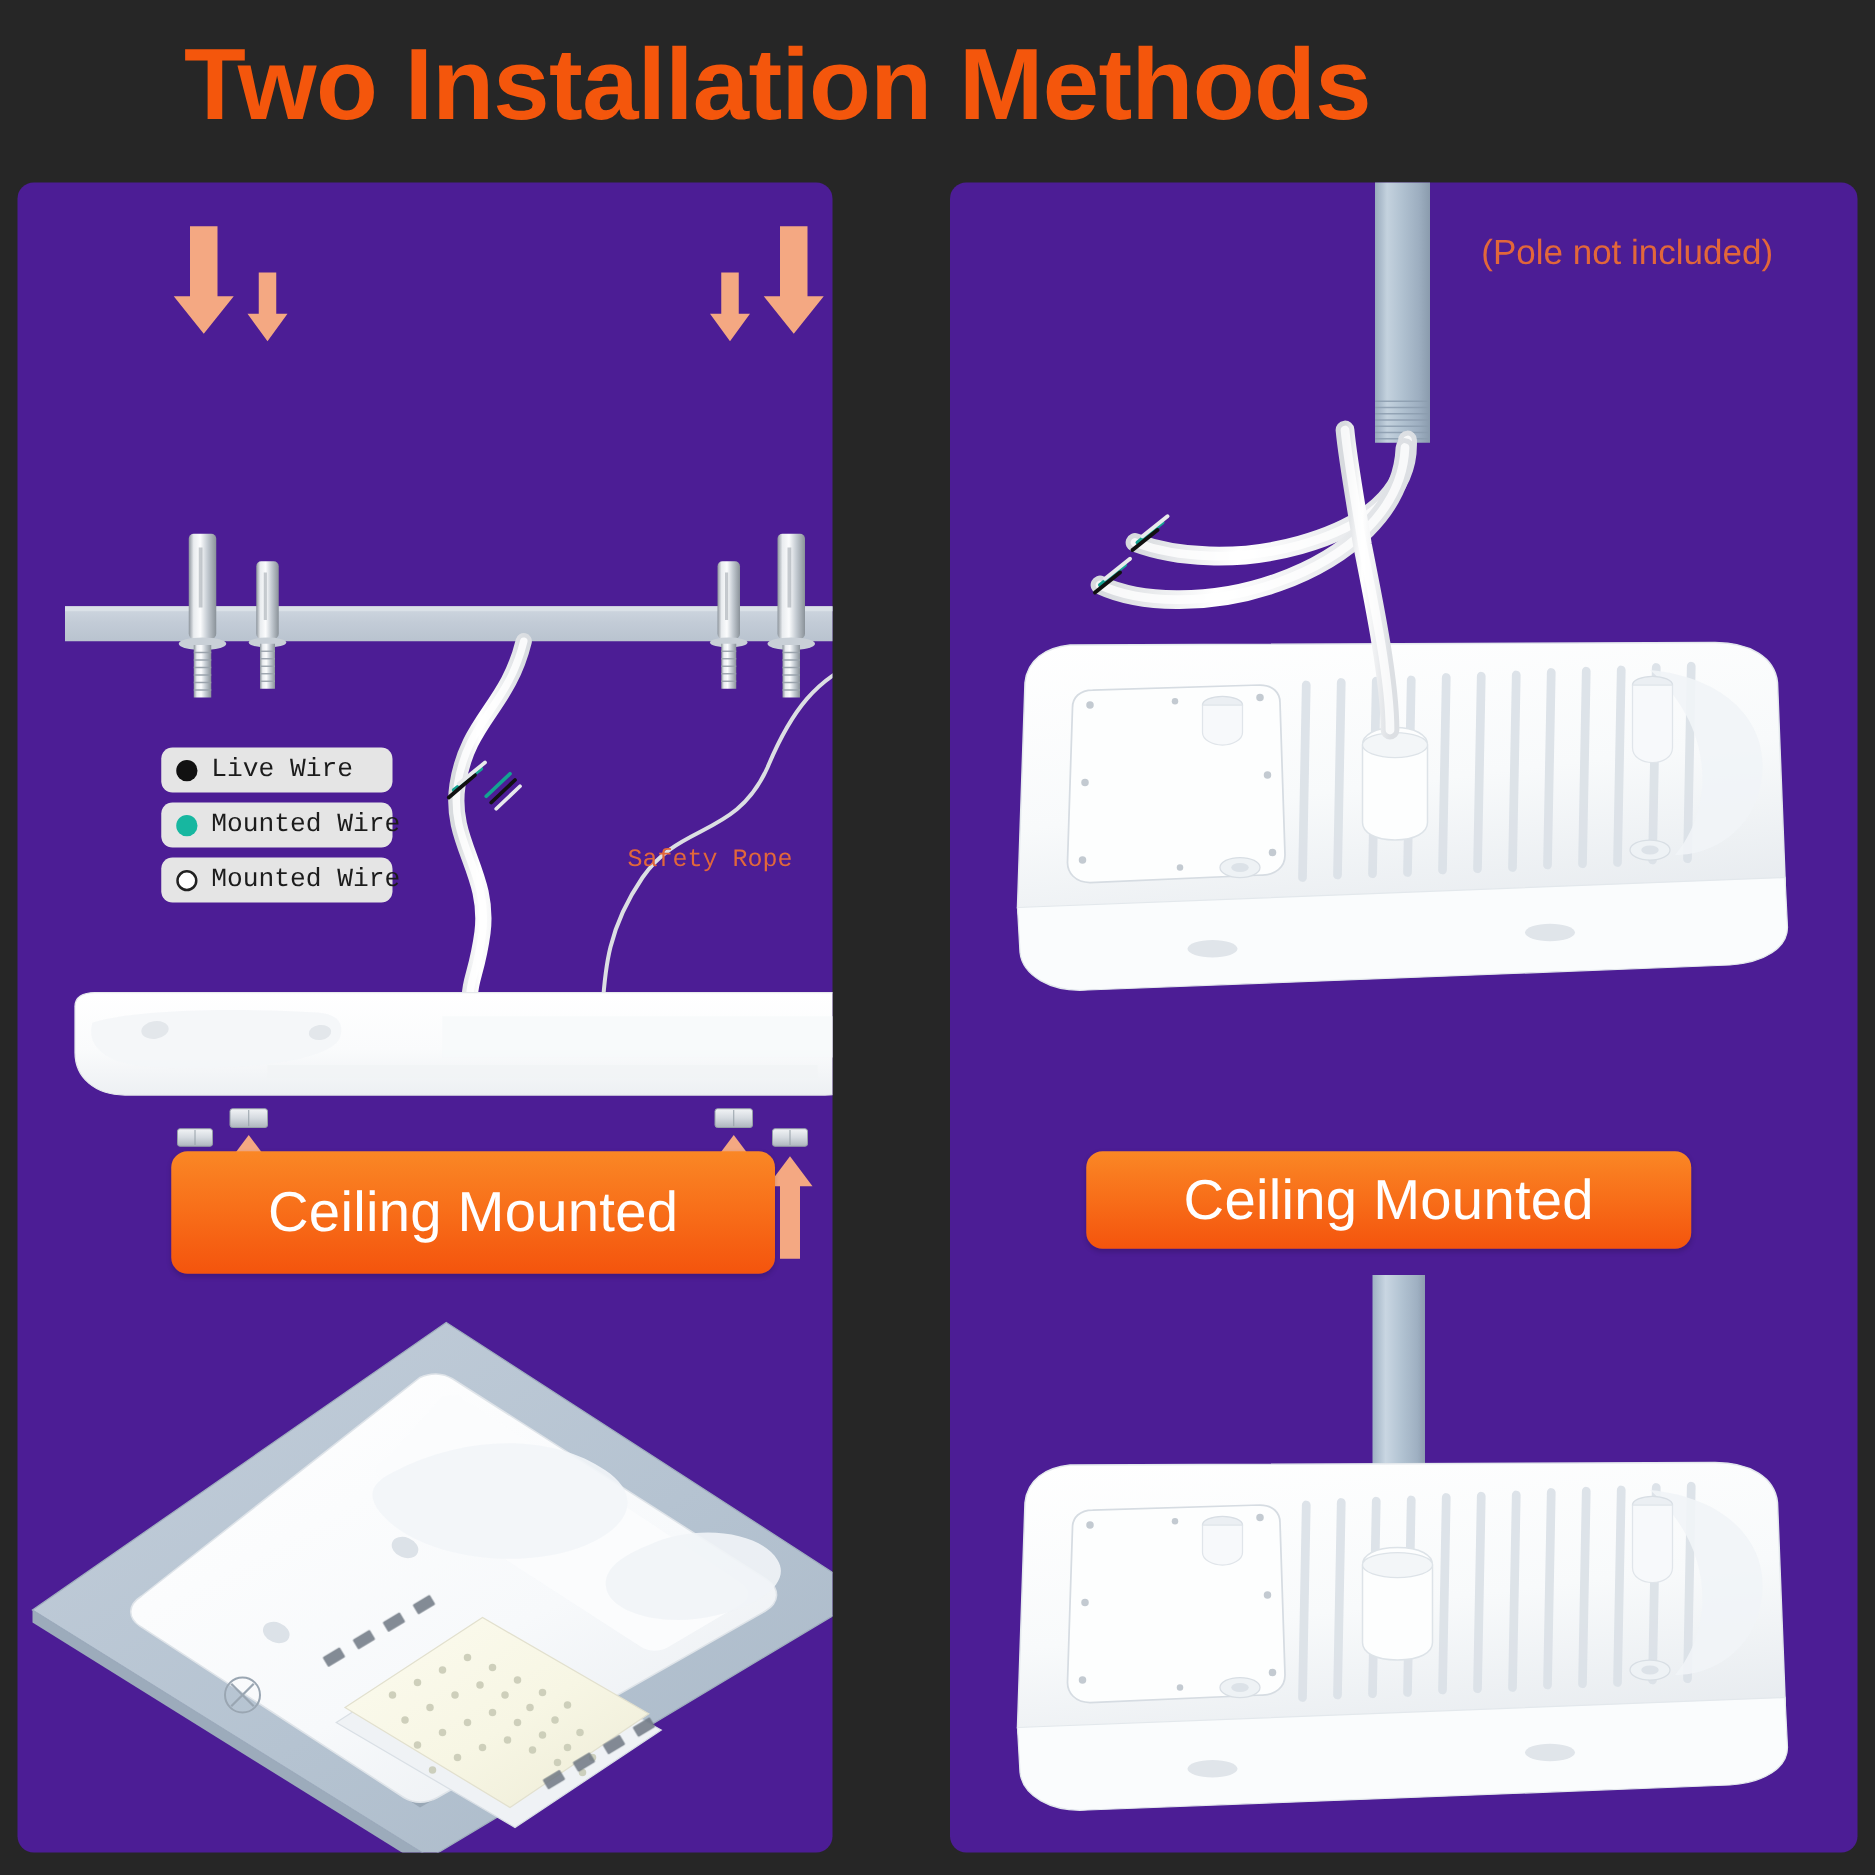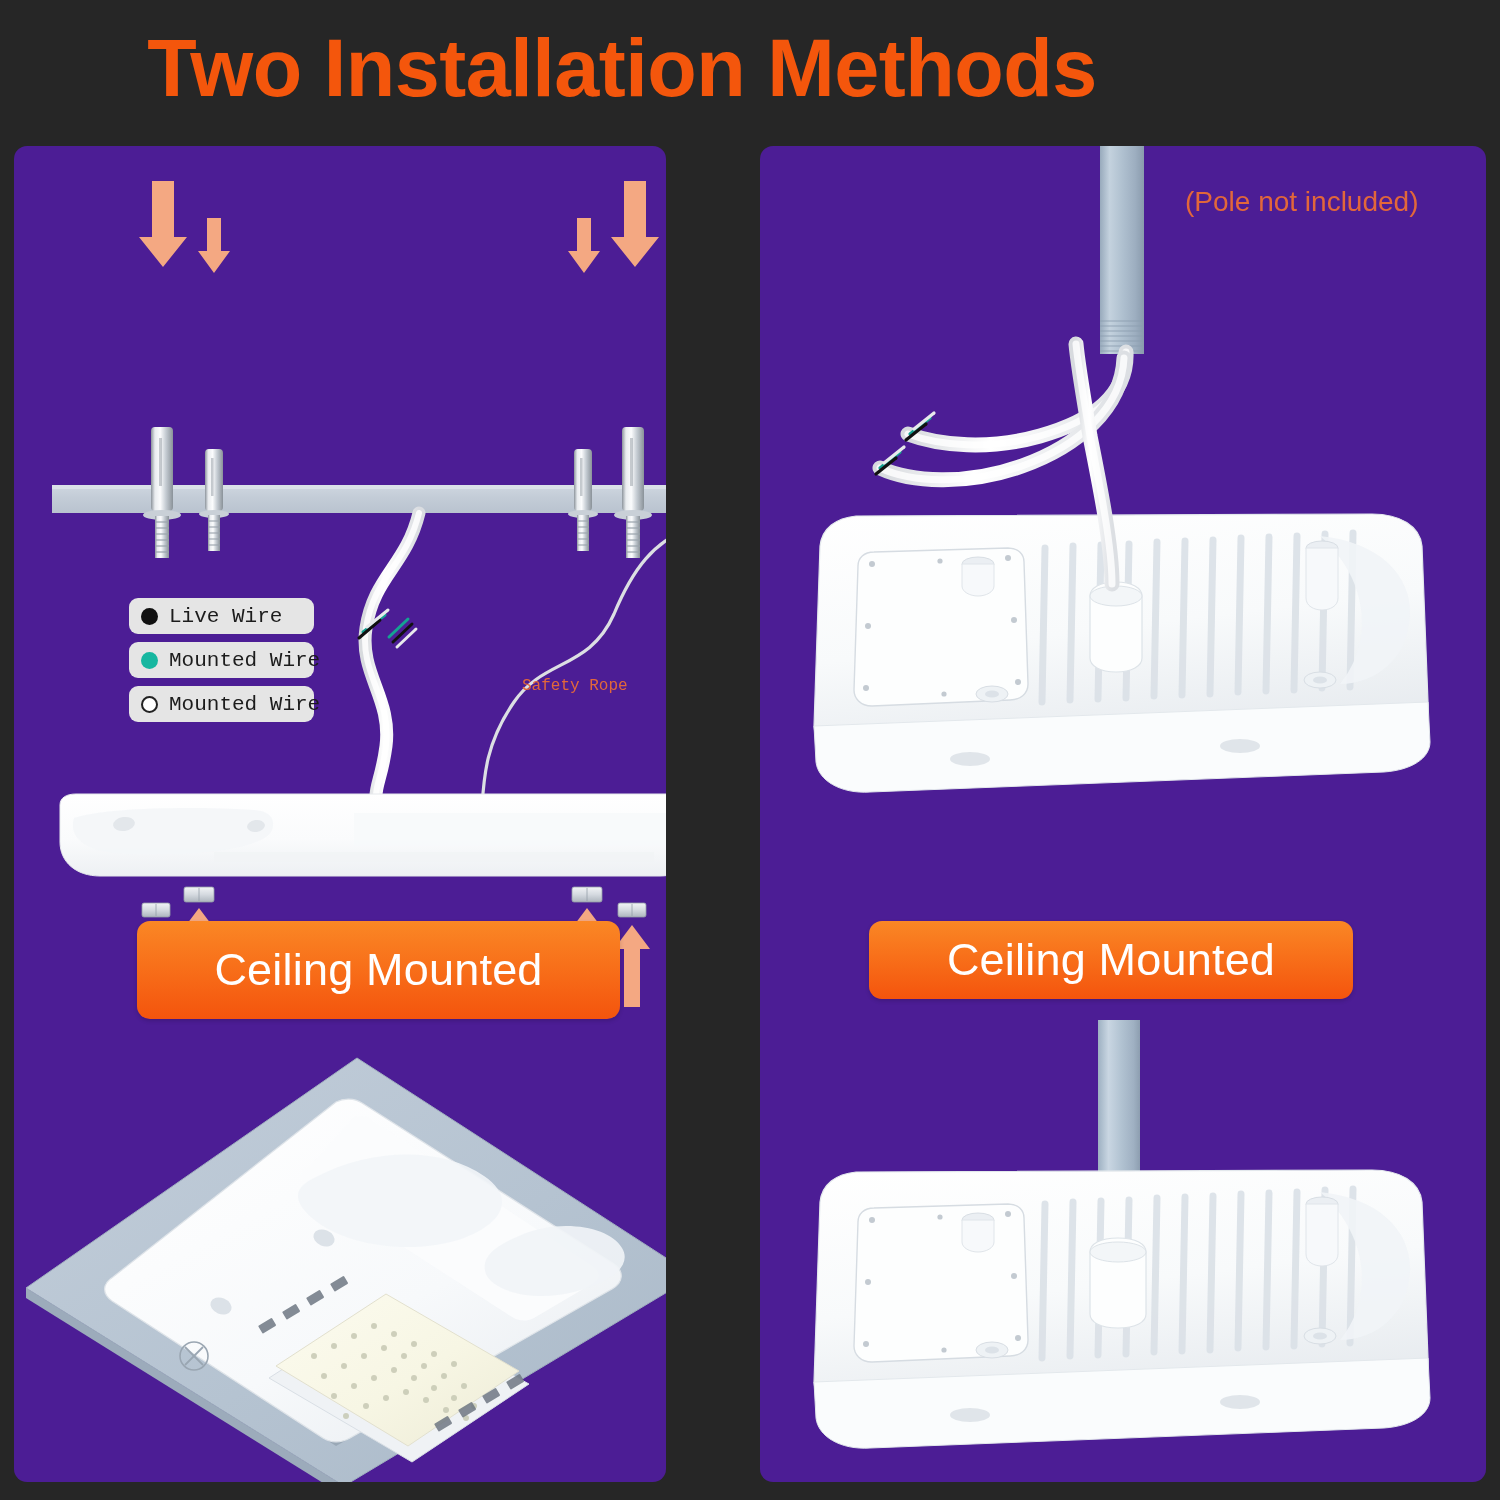--- a/index.html
+++ b/index.html
@@ -58,22 +58,22 @@
     background:#E5E5E5;border-radius:9px;
     display:flex;align-items:center;padding-left:12px;box-sizing:border-box;
   }
   .legend-dot{width:17px;height:17px;border-radius:50%;margin-right:11px;flex:0 0 auto;}
   .dot-live{background:#111;}
   .dot-ground{background:#17B7A0;}
   .dot-neutral{background:#fff;border:2px solid #222;box-sizing:border-box;}
   .legend-label{font-size:21px;color:#1c1c1c;white-space:nowrap;}
 
   .note-safety{
-    position:absolute;left:508px;top:531px;
-    font-size:16px;color:#E2673A;white-space:nowrap;
+    position:absolute;left:488px;top:531px;
+    font-size:20px;color:#E2673A;white-space:nowrap;
   }
 
   svg{display:block;overflow:visible;}
 </style>
 </head>
 <body>
 
 <div class="page">
 
   <div class="title">Two Installation Methods</div>

